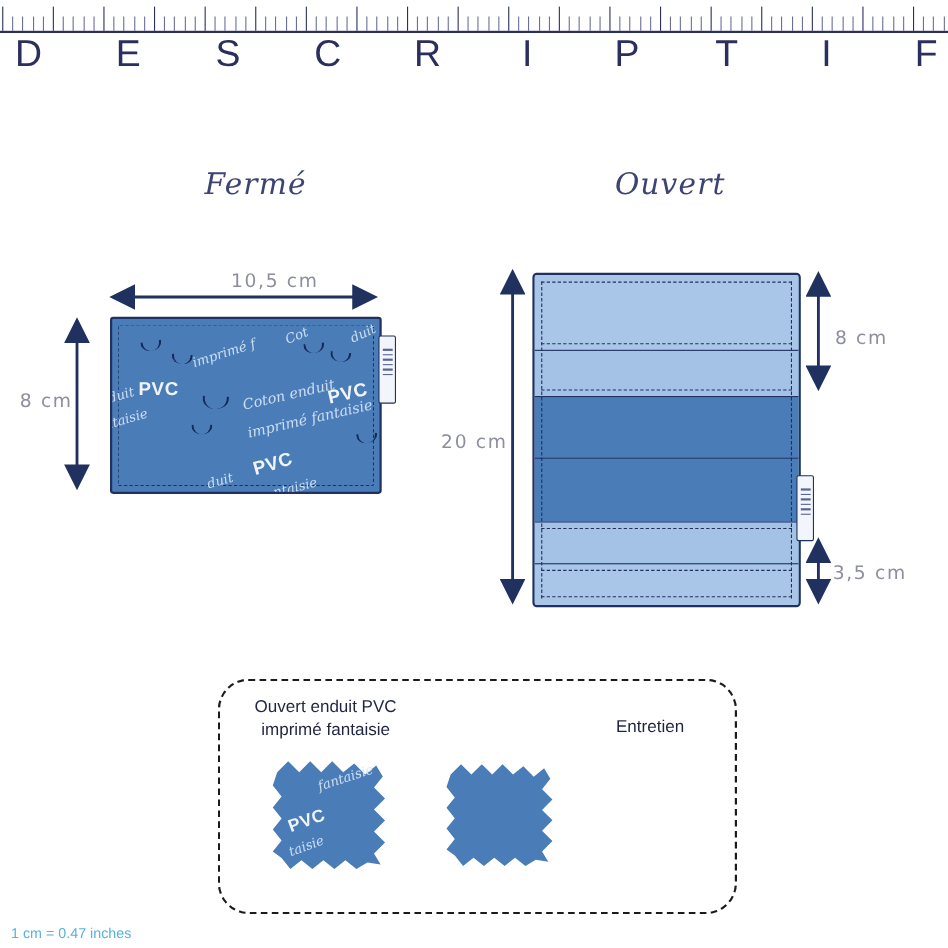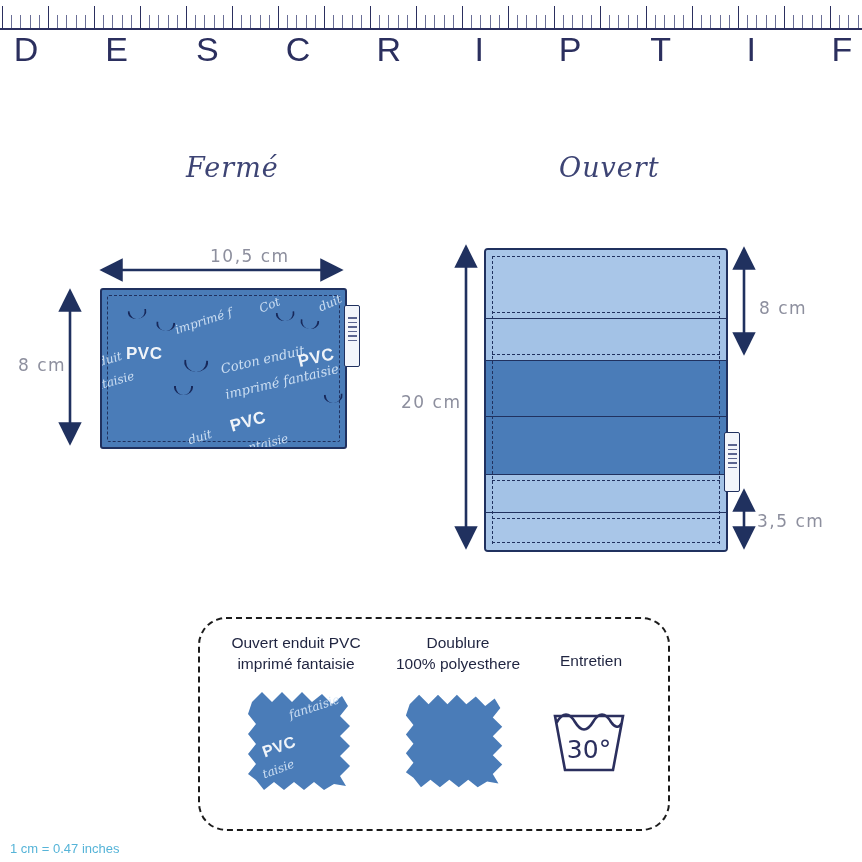--- a/index.html
+++ b/index.html
@@ -371,34 +371,23 @@
     <div class="legend-label">Ouvert enduit PVC</div>
     <div class="legend-label">imprimé fantaisie</div>
   </div>
   <svg class="swatch" style="left:246px;top:690px;" width="108" height="102" viewBox="0 0 108 102">
     <polygon points="6,12 16,2 26,12 36,2 46,12 56,2 66,12 76,4 86,14 96,6 102,16 94,26 104,36 94,46 104,56 94,66 104,76 94,86 100,96 88,94 78,100 68,92 58,100 48,92 38,100 28,92 18,100 10,90 2,84 10,74 2,64 10,54 2,44 10,34 2,24" fill="#4a7cb8"></polygon>
   </svg>
   <div class="ptext" style="left:288px;top:700px;transform:rotate(-18deg);color:#d6e6f7;font-family:'DejaVu Serif',serif;font-style:italic;font-size:12px;">fantaisie</div>
   <div class="ptext bold" style="left:262px;top:738px;transform:rotate(-20deg);font-size:16px;color:#fff;">PVC</div>
   <div class="ptext" style="left:262px;top:762px;transform:rotate(-20deg);color:#d6e6f7;font-family:'DejaVu Serif',serif;font-style:italic;font-size:12px;">taisie</div>
 
-  <div class="legend-col" style="left:388px;top:632px;width:140px;">
-    <div class="legend-label">Doublure</div>
-    <div class="legend-label">100% polyesthere</div>
-  </div>
   <svg class="swatch" style="left:404px;top:692px;" width="102" height="98" viewBox="0 0 108 102">
     <polygon points="6,12 16,2 26,12 36,2 46,12 56,2 66,12 76,4 86,14 96,6 102,16 94,26 104,36 94,46 104,56 94,66 104,76 94,86 100,96 88,94 78,100 68,92 58,100 48,92 38,100 28,92 18,100 10,90 2,84 10,74 2,64 10,54 2,44 10,34 2,24" fill="#4a7cb8"></polygon>
   </svg>
 
   <div class="legend-col" style="left:545px;top:650px;width:92px;">
     <div class="legend-label">Entretien</div>
   </div>
-  <div class="care" style="left:549px;top:708px;">
-    <svg width="80" height="72" viewBox="0 0 80 72">
-      <path d="M6,8 L74,8 L64,62 L16,62 Z" fill="none" stroke="#2b2f5e" stroke-width="2.6"></path>
-      <path d="M8,14 C14,4 20,4 26,14 C32,24 38,24 44,14 C50,4 56,4 62,14 C66,20 70,20 72,16" fill="none" stroke="#2b2f5e" stroke-width="2.6" stroke-linecap="round"></path>
-      <text x="40" y="50" text-anchor="middle" id="care-temp" font-family="DejaVu Sans, sans-serif" font-size="25" fill="#2b2f5e">30°</text>
-    </svg>
-  </div>
 
   <div class="footnote">1 cm = 0.47 inches</div>
 
 </div>
 
 </body></html>

